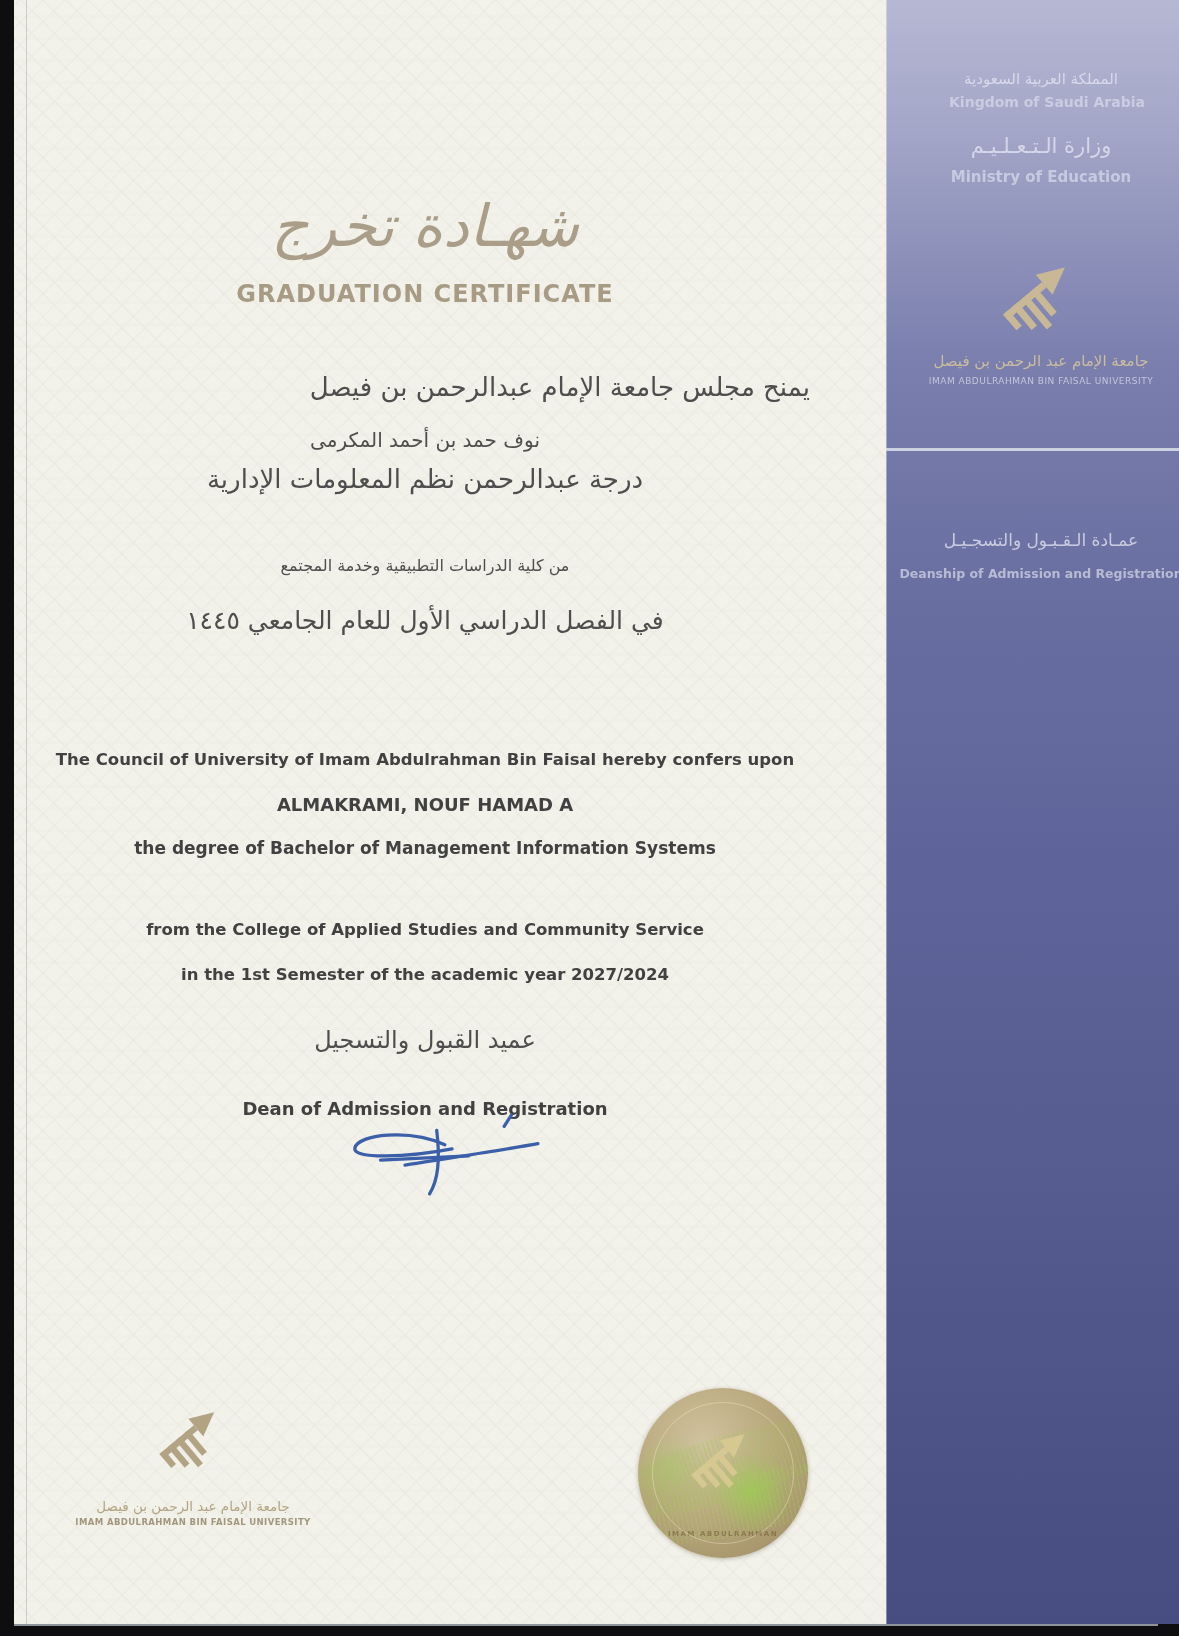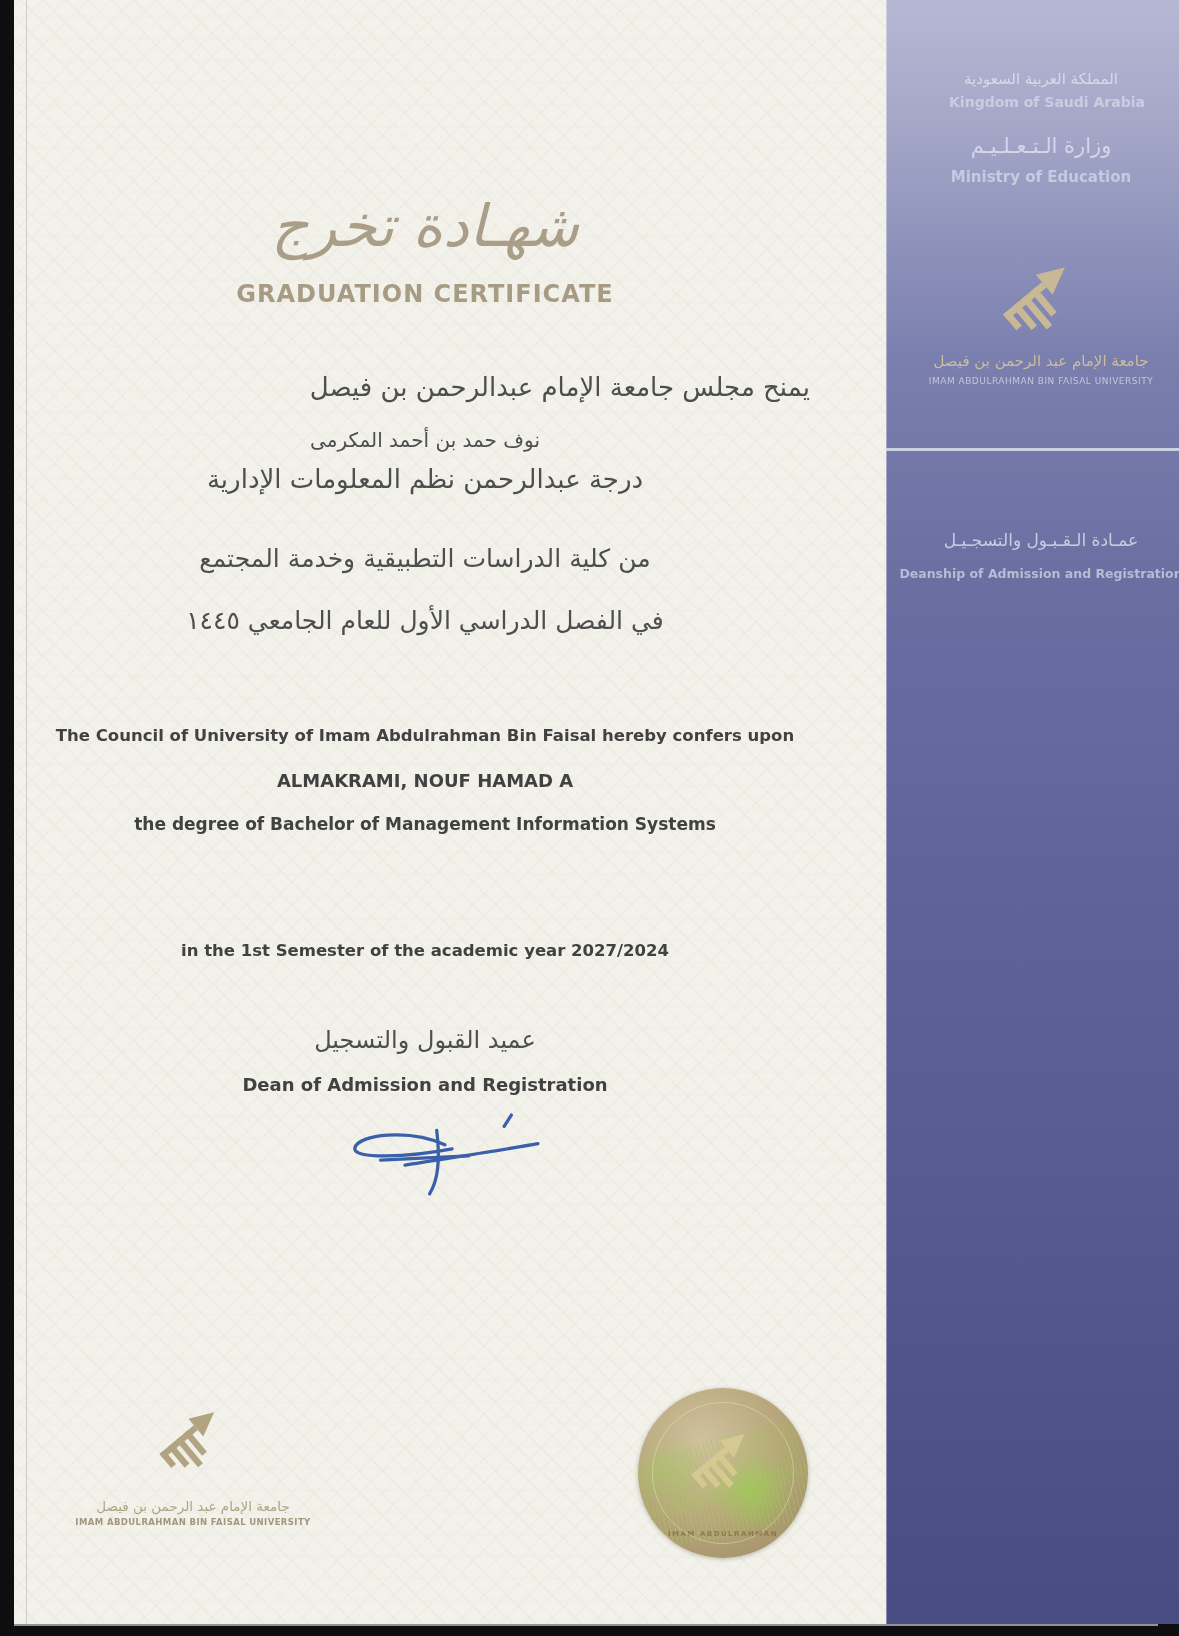--- a/index.html
+++ b/index.html
@@ -33,23 +33,23 @@
   .sb-deanship-en{top:566px;font-size:12.5px;font-weight:bold;color:#b7bbd4;}
   
   .content{position:absolute;left:40px;top:0;width:770px;height:1624px;}
   .line{position:absolute;left:0;width:100%;text-align:center;}
   .title-ar{top:192px;font-size:58px;color:#ab9e88;letter-spacing:2px;font-style:italic;}
   .title-en{top:280px;font-size:24px;font-weight:bold;letter-spacing:1px;color:#a89b84;}
   .ar{color:#4e4e4e;}
   .ar1{top:372px;font-size:26px;text-align:right;}
   .ar2{top:428px;font-size:20px;}
   .ar3{top:464px;font-size:26px;}
-  .ar4{top:544px;font-size:25px;}
+  .ar4{top:556px;font-size:16px;}
   .ar5{top:606px;font-size:25px;}
-  .en{color:#414141;font-weight:bold;}
+  .en{color:#414141;font-weight:bold;margin-top:24px;}
   .en1{top:726px;font-size:16.5px;}
   .en2{top:770px;font-size:18px;}
   .en3{top:814px;font-size:17px;}
   .en4{top:896px;font-size:16.5px;}
   .en5{top:941px;font-size:16.5px;}
   .dean-ar{top:1026px;font-size:24px;}
   .dean-en{top:1074px;font-size:18px;}
   .sig{position:absolute;left:290px;top:1112px;width:240px;height:92px;color:#3b5fa9;}
   .name-ar{top:1210px;font-size:21px;}
   .name-en{top:1252px;font-size:18px;}
@@ -108,20 +108,21 @@
 
     <div class="line ar ar1" dir="rtl">يمنح مجلس جامعة الإمام عبدالرحمن بن فيصل</div>
     <div class="line ar ar2" dir="rtl">نوف حمد بن أحمد المكرمى</div>
     <div class="line ar ar3" dir="rtl">درجة عبدالرحمن نظم المعلومات الإدارية</div>
     <div class="line ar ar4" dir="rtl">من كلية الدراسات التطبيقية وخدمة المجتمع</div>
     <div class="line ar ar5" dir="rtl">في الفصل الدراسي الأول للعام الجامعي ١٤٤٥</div>
 
     <div class="line en en1">The Council of University of Imam Abdulrahman Bin Faisal hereby confers upon</div>
     <div class="line en en2">ALMAKRAMI, NOUF HAMAD A</div>
     <div class="line en en3">the degree of Bachelor of Management Information Systems</div>
+    <div class="line en en4">from the College of Applied Studies and Community Service</div>
     <div class="line en en5">in the 1st Semester of the academic year 2027/2024</div>
 
     <div class="line ar dean-ar" dir="rtl">عميد القبول والتسجيل</div>
     <div class="line en dean-en">Dean of Admission and Registration</div>
 
     <svg class="sig" viewBox="0 0 220 90">
       <g fill="none" stroke="currentColor" stroke-width="3.2" stroke-linecap="round">
         <path d="M105,32 C70,16 20,22 17,35 C14,47 70,44 112,36"></path>
         <path d="M42,47 L128,43"></path>
         <path d="M97,18 C100,42 99,66 90,80"></path>

